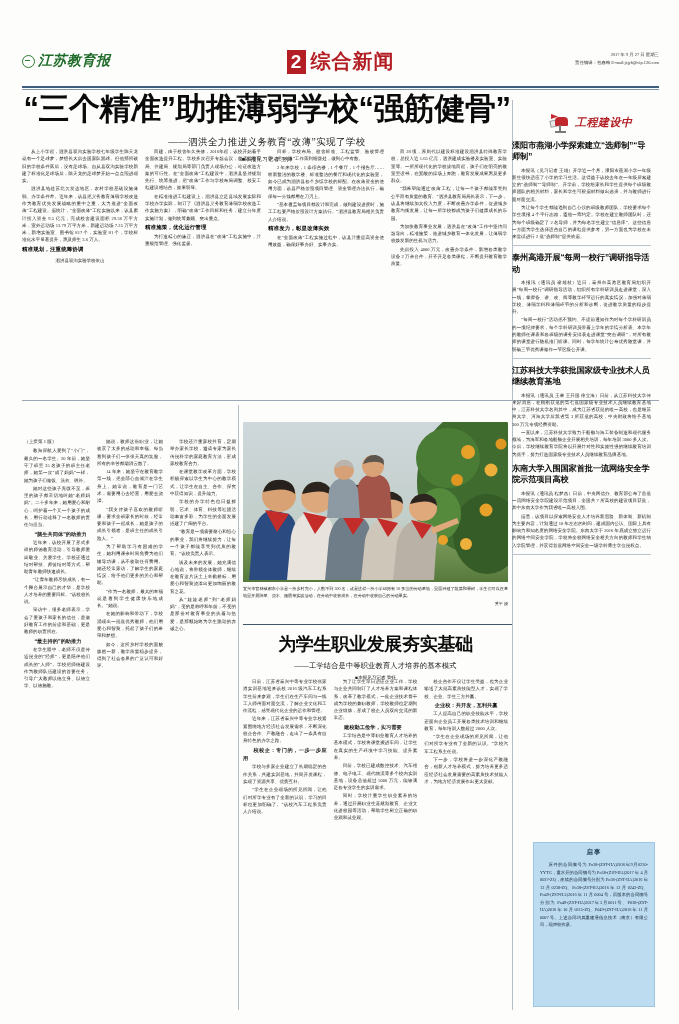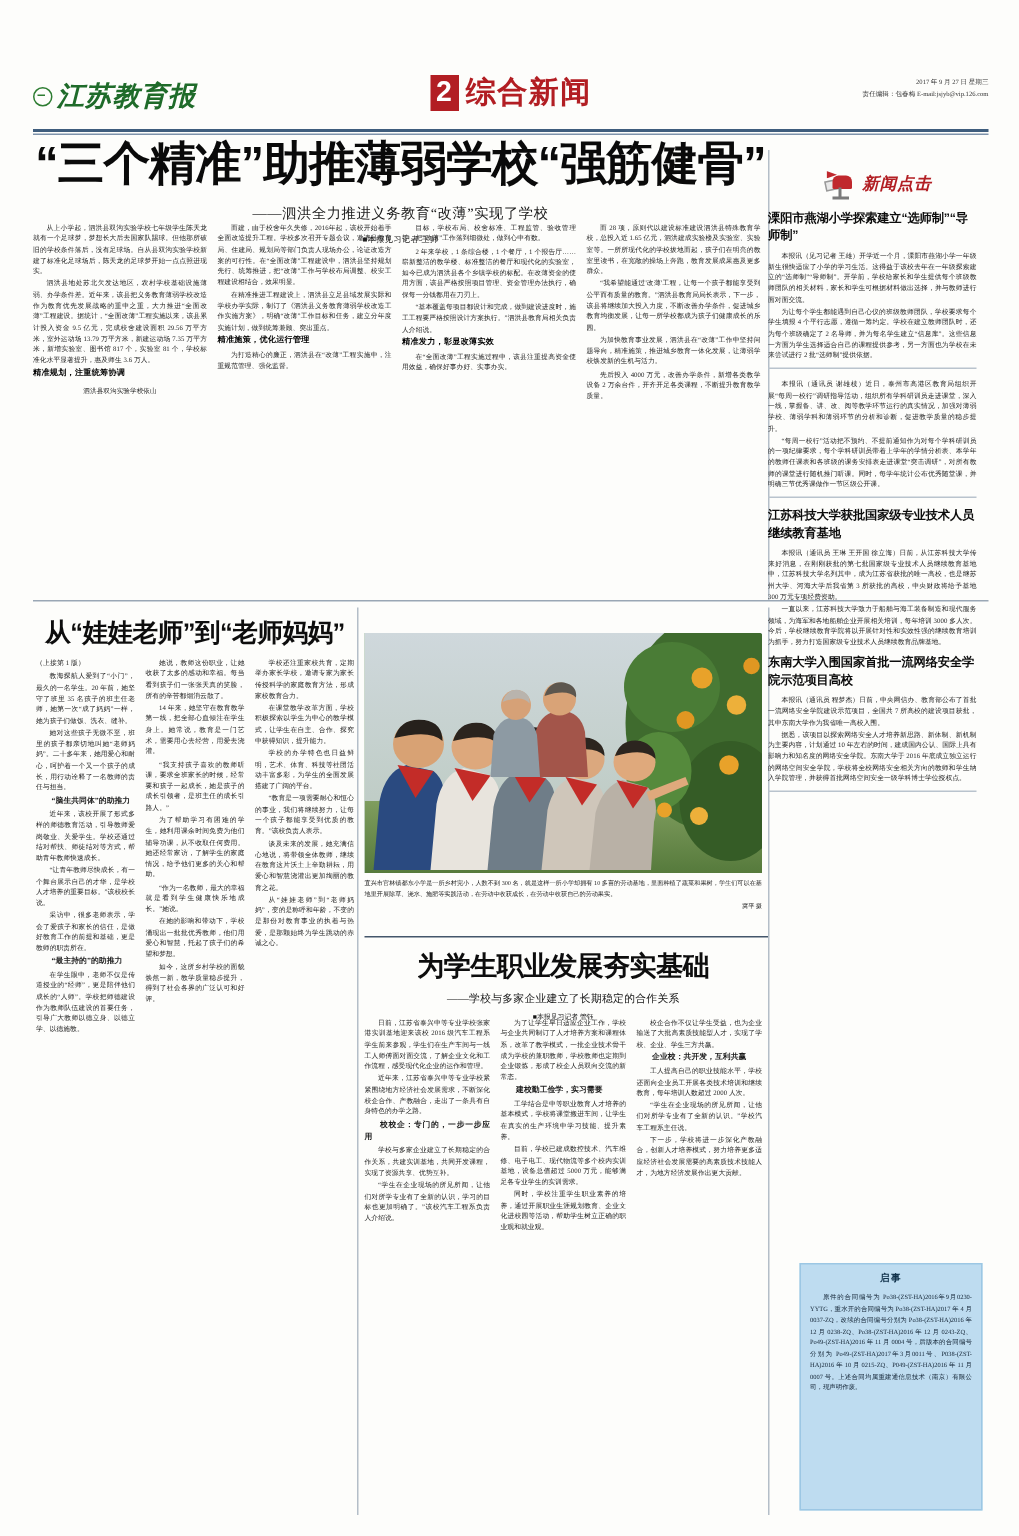--- a/index.html
+++ b/index.html
@@ -29,21 +29,21 @@
     width:11px;height:11px;border-radius:50%;
     border:1.4px solid #2e7d32;
     position:relative;flex:0 0 auto;
   }
   .logo-mark:after{
     content:"";position:absolute;left:2.4px;top:4.4px;
     width:5px;height:1.6px;background:#2e7d32;
   }
   .logo-text{
     font-family:Liberation Sans, sans-serif;
-    font-size:18px;font-weight:bold;color:#1f6b2a;
+    font-size:14px;font-weight:bold;color:#1f6b2a;
     letter-spacing:.5px;
     font-style:italic;
     white-space:nowrap;
   }
   .section-tag{
     position:absolute;left:50%;top:0;transform:translateX(-50%);
     display:flex;align-items:center;gap:5px;
   }
   .section-num{
     background:#b21e23;color:#fff;
@@ -279,21 +279,21 @@
   </div>
 
   <div class="newsclick">
     <span class="mailbox-ico">
       <span class="flag"></span>
         <span class="letter"></span>
       <span class="body"></span>
         <span class="post"></span>
         <span class="base"></span>
     </span>
-    <span class="newsclick-text">新闻点击</span>
+    <span class="newsclick-text">工程建设中</span>
   </div>
 
   <div class="lead-body">
 
     <div class="c col-text">
       <p>从上小学起，泗洪县双沟实验学校七年级学生陈天龙就有一个足球梦，梦想长大后去国家队踢球。但他那所破旧的学校条件落后，没有足球场。自从县双沟实验学校新建了标准化足球场后，陈天龙的足球梦开始一点点照进现实。</p>
       <p>泗洪县地处苏北欠发达地区，农村学校基础设施薄弱、办学条件差。近年来，该县把义务教育薄弱学校改造作为教育优先发展战略的重中之重，大力推进“全面改薄”工程建设。据统计，“全面改薄”工程实施以来，该县累计投入资金 9.5 亿元，完成校舍建设面积 29.56 万平方米，室外运动场 13.79 万平方米，新建运动场 7.35 万平方米，新增实验室、图书馆 817 个，实验室 81 个，学校标准化水平显著提升，惠及师生 3.6 万人。</p>
       <p class="subhead noind">精准规划，注重统筹协调</p>
       <p class="credit noind">泗洪县双沟实验学校依山</p>
     </div>
@@ -317,23 +317,20 @@
       <p>而 28 项，原则代以建设标准建设泗洪县特殊教育学校，总投入近 1.65 亿元，泗洪建成实验楼及实验室、实验室等。一所所现代化的学校拔地而起，孩子们在明亮的教室里读书，在宽敞的操场上奔跑，教育发展成果惠及更多群众。</p>
       <p>“我希望能通过'改薄'工程，让每一个孩子都能享受到公平而有质量的教育。”泗洪县教育局局长表示，下一步，该县将继续加大投入力度，不断改善办学条件，促进城乡教育均衡发展，让每一所学校都成为孩子们健康成长的乐园。</p>
       <p>为加快教育事业发展，泗洪县在“改薄”工作中坚持问题导向，精准施策，推进城乡教育一体化发展，让薄弱学校焕发新的生机与活力。</p>
       <p>先后投入 4000 万元，改善办学条件，新增各类教学设备 2 万余台件，开齐开足各类课程，不断提升教育教学质量。</p>
     </div>
   </div>
 
   <div class="hr-thin" style="left:22px;right:20px;top:400px;"></div>
   <div class="vr-thin" style="left:512px;top:100px;height:300px;"></div>
 
-  <div class="art2-head">
-    <h2>从“娃娃老师”到“老师妈妈”</h2>
-  </div>
 
   <div class="art2-cont">
     <div class="c col-text">
       <p class="contfrom noind">（上接第 1 版）</p>
       <p>教海探航人爱到了“小门”，最久的一名学生。20 年前，她坚守了班里 35 名孩子的班主任老师，她第一次“成了妈妈”一样，她为孩子们做饭、洗衣、缝补。</p>
       <p>她对这些孩子无微不至，班里的孩子都亲切地叫她“老师妈妈”。二十多年来，她用爱心和耐心，呵护着一个又一个孩子的成长，用行动诠释了一名教师的责任与担当。</p>
       <p class="quote-head">“脑生共同体”的助推力</p>
       <p>近年来，该校开展了形式多样的师德教育活动，引导教师爱岗敬业、关爱学生。学校还通过结对帮扶、师徒结对等方式，帮助青年教师快速成长。</p>
       <p>“让青年教师尽快成长，有一个舞台展示自己的才华，是学校人才培养的重要目标。”该校校长说。</p>
       <p>采访中，很多老师表示，学会了爱孩子和家长的信任，是做好教育工作的前提和基础，更是教师的职责所在。</p>
@@ -431,21 +428,21 @@
 
   <div class="photo-caption">
     <span>宜兴市官林镇都东小学是一所乡村完小，人数不到 300 名，就是这样一所小学却拥有 10 多亩的劳动基地，里面种植了蔬菜和果树，学生们可以在基地里开展除草、浇水、施肥等实践活动，在劳动中收获成长，在劳动中收获自己的劳动果实。</span>
     <span class="sig">冀平  摄</span>
   </div>
 
   <div class="hr-dark" style="left:243px;right:167px;top:624px;"></div>
 
   <div class="art3-head">
     <h2>为学生职业发展夯实基础</h2>
-    <div class="sub">——学校与多家企业建立了长期稳定的合作关系</div>
+    <div class="sub">——工学结合是中等职业教育人才培养的基本模式</div>
     <div class="byline">■本报见习记者  管钰</div>
   </div>
 
   <div class="art3-body">
     <div class="c col-text">
       <p>日前，江苏省泰兴中等专业学校张家港实训基地迎来该校 2016 级汽车工程系学生前来参观，学生们在生产车间与一线工人师傅面对面交流，了解企业文化和工作流程，感受现代化企业的运作和管理。</p>
       <p>近年来，江苏省泰兴中等专业学校紧紧围绕地方经济社会发展需求，不断深化校企合作、产教融合，走出了一条具有自身特色的办学之路。</p>
       <p class="quote-head">校校企：专门的，一步一步应用</p>
       <p>学校与多家企业建立了长期稳定的合作关系，共建实训基地，共同开发课程，实现了资源共享、优势互补。</p>
       <p>“学生在企业现场的所见所闻，让他们对所学专业有了全新的认识，学习的目标也更加明确了。”该校汽车工程系负责人介绍说。</p>
@@ -473,20 +470,21 @@
     <div class="rc-item">
       <h3>溧阳市燕湖小学探索建立“选师制”“导师制”</h3>
       <div class="col-text">
         <p>本报讯（见习记者  王雄）开学近一个月，溧阳市燕湖小学一年级新生很快适应了小学的学习生活。这得益于该校去年在一年级探索建立的“选师制”“导师制”。开学前，学校给家长和学生提供每个班级教师团队的相关材料，家长和学生可根据材料做出选择，并与教师进行面对面交流。</p>
         <p>为让每个学生都能遇到自己心仪的班级教师团队，学校要求每个学生填报 4 个平行志愿，遵循一筹约定。学校在建立教师团队时，还为每个班级确定了 2 名导师，并为每名学生建立“信息库”。这些信息一方面为学生选择适合自己的课程提供参考，另一方面也为学校在未来尝试进行 2 批“选师制”提供依据。</p>
       </div>
       <div class="rc-rule"></div>
     </div>
 
     <div class="rc-item">
+      <h3>泰州高港开展“每周一校行”调研指导活动</h3>
       <div class="col-text">
         <p>本报讯（通讯员  谢雄枝）近日，泰州市高港区教育局组织开展“每周一校行”调研指导活动，组织所有学科研训员走进课堂，深入一线，掌握备、讲、改、阅等教学环节运行的真实情况，加强对薄弱学校、薄弱学科和薄弱环节的分析和诊断，促进教学质量的稳步提升。</p>
         <p>“每周一校行”活动把不预约、不提前通知作为对每个学科研训员的一项纪律要求，每个学科研训员带着上学年的学情分析表、本学年的教师任课表和各班级的课务安排表走进课堂“突击调研”，对所有教师的课堂进行随机推门听课。同时，每学年统计公布优秀随堂课，并明确三节优秀课做作一节区级公开课。</p>
       </div>
       <div class="rc-rule"></div>
     </div>
 
     <div class="rc-item">
       <h3>江苏科技大学获批国家级专业技术人员继续教育基地</h3>
       <div class="col-text">

